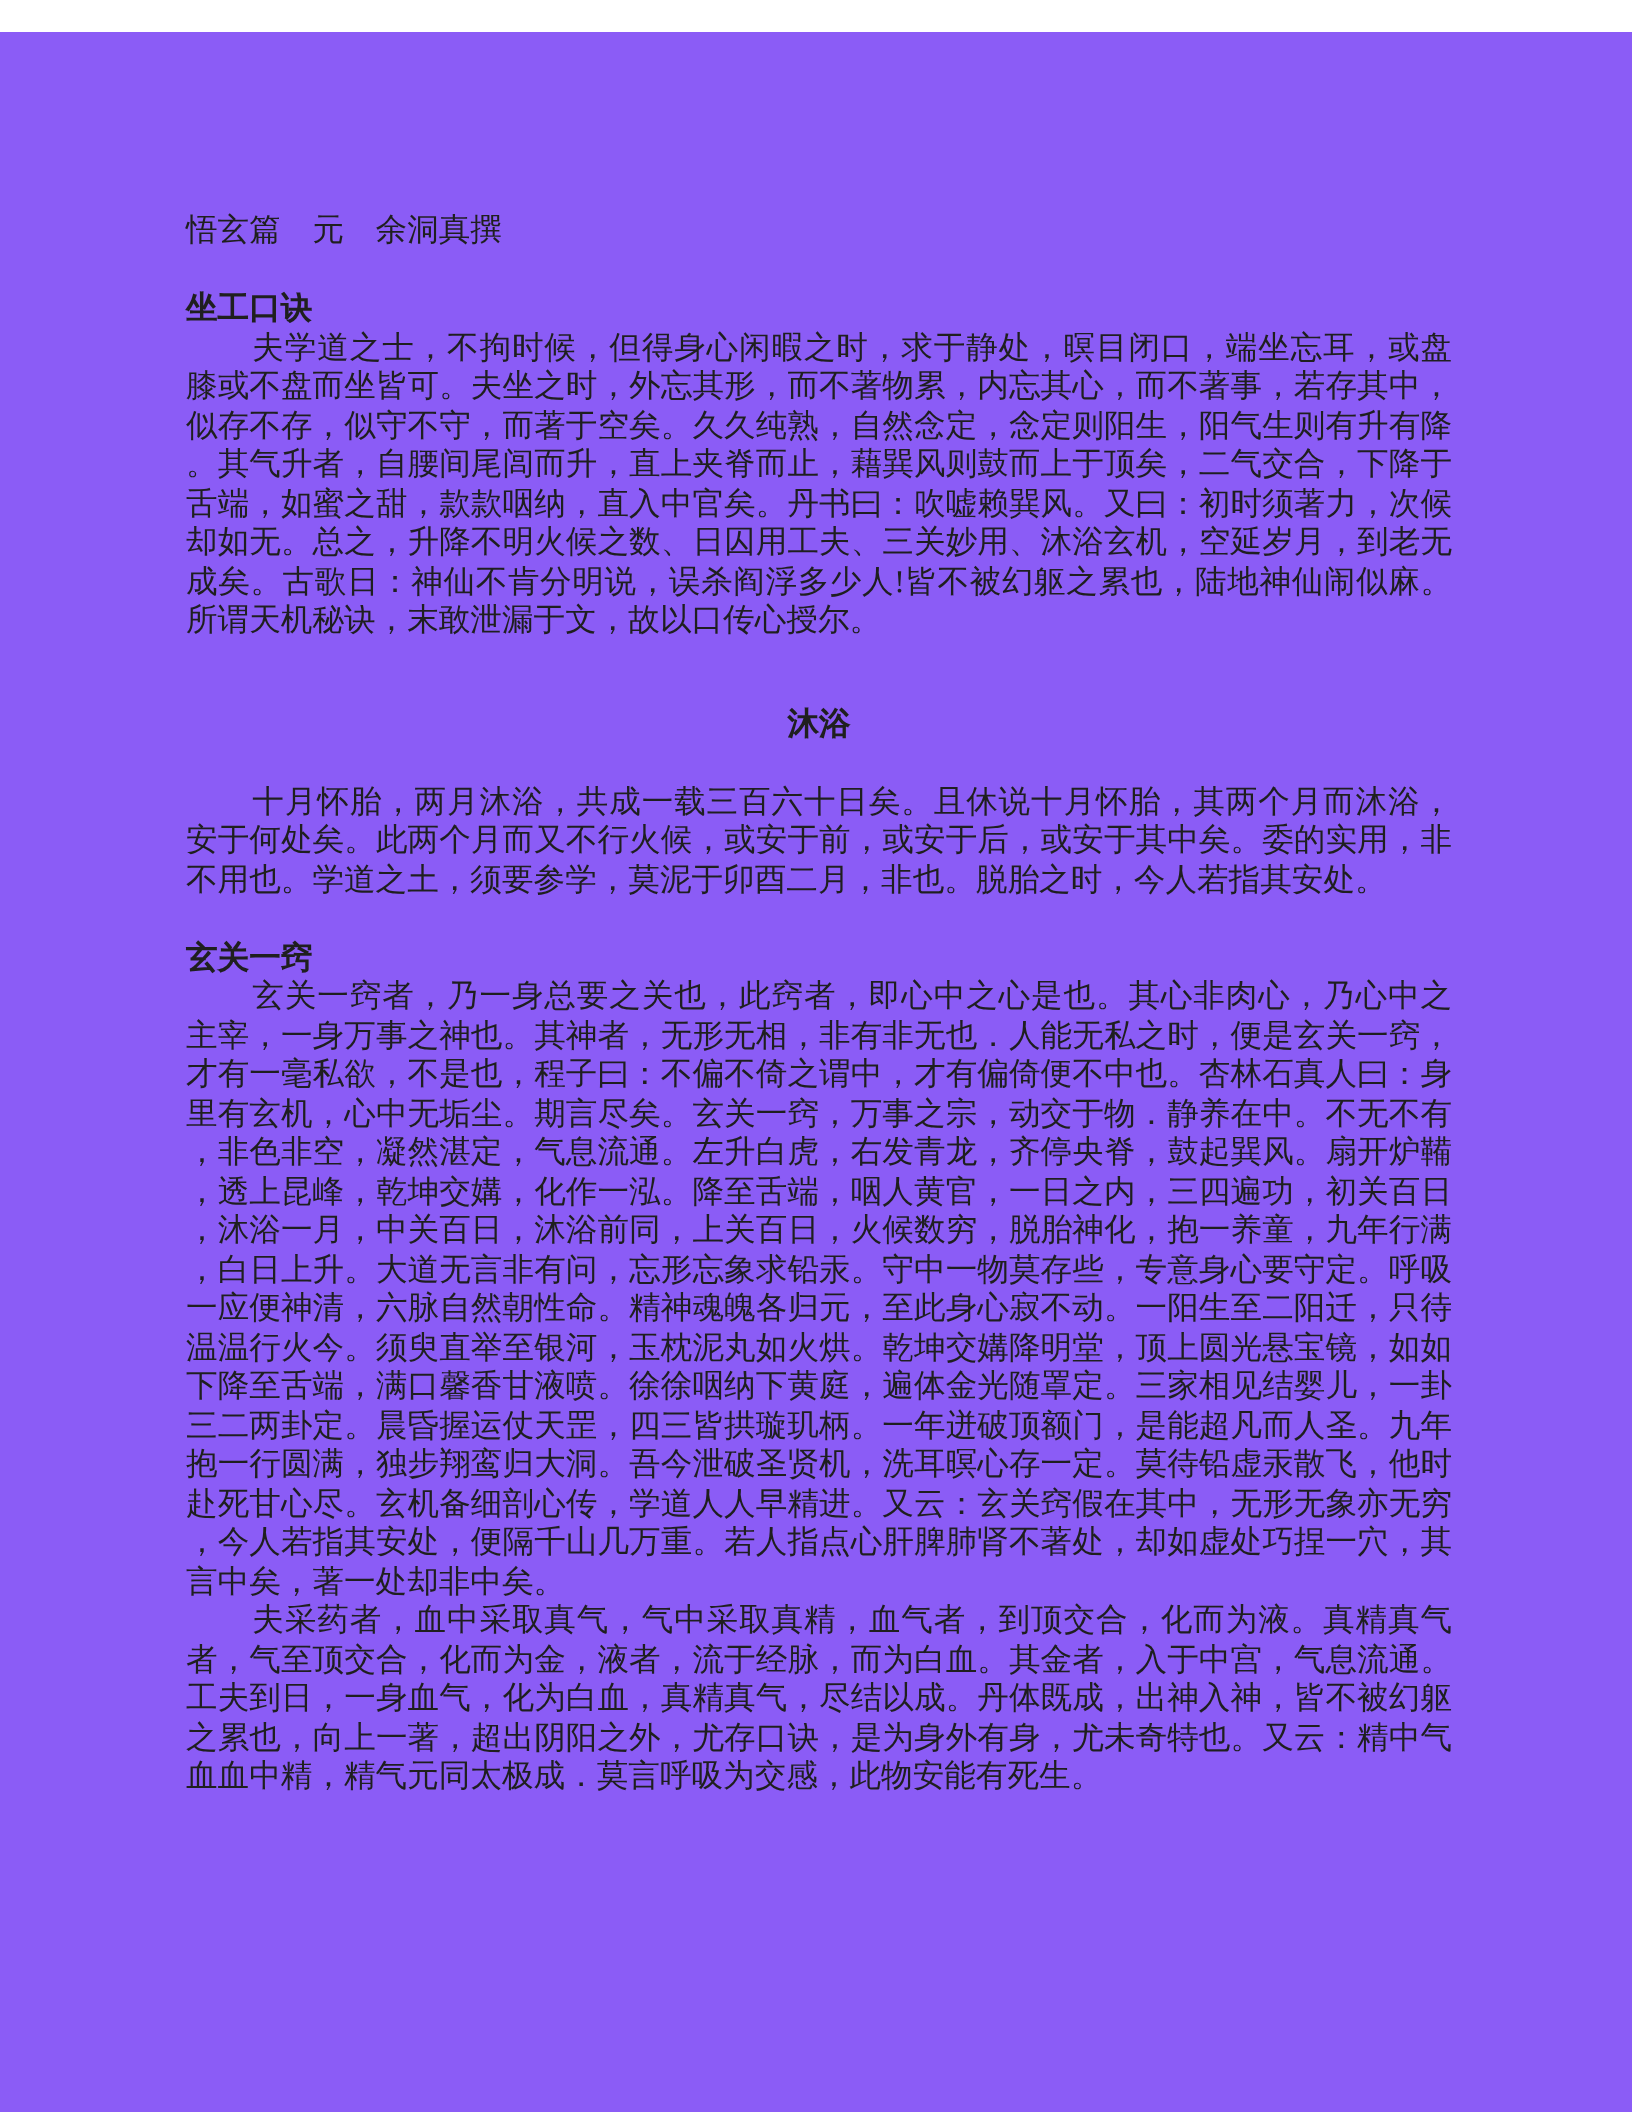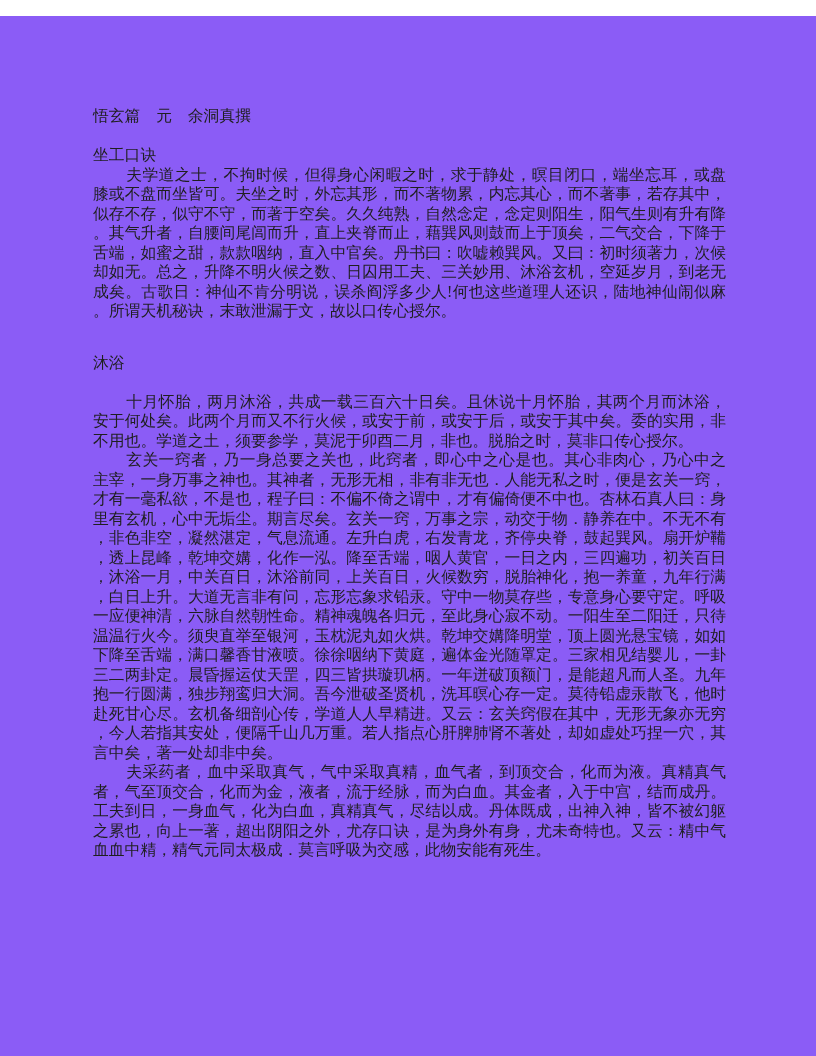--- a/index.html
+++ b/index.html
@@ -25,25 +25,26 @@
     line-height: 19.5px;
     color: #1f1f1f;
   }
   .doc-title {
     margin: 0;
     white-space: pre-wrap;
   }
   .sec-heading {
     margin: 19.5px 0 0 0;
     font-size: inherit;
-    font-weight: 400;
+    font-weight: 700;
     line-height: inherit;
   }
   .sec-heading.extra-before {
     margin-top: 32px;
+    text-align: center;
   }
   .sec-heading.gap-after {
     margin-bottom: 19.5px;
   }
   .sec-body {
     margin: 0;
     text-indent: 2.1em;
     text-align: justify;
     text-justify: inter-character;
     overflow-wrap: break-word;
@@ -51,20 +52,21 @@
   }
 </style>
 </head>
 <body>
 
 <div class="page">
   <div class="doc">
     <div class="doc-title">悟玄篇　元　余洞真撰</div>
     <div id="sections">
         <h2 class="sec-heading">坐工口诀</h2>
-        <p class="sec-body">夫学道之士，不拘时候，但得身心闲暇之时，求于静处，暝目闭口，端坐忘耳，或盘膝或不盘而坐皆可。夫坐之时，外忘其形，而不著物累，内忘其心，而不著事，若存其中，似存不存，似守不守，而著于空矣。久久纯熟，自然念定，念定则阳生，阳气生则有升有降。其气升者，自腰间尾闾而升，直上夹脊而止，藉巽风则鼓而上于顶矣，二气交合，下降于舌端，如蜜之甜，款款咽纳，直入中官矣。丹书曰：吹嘘赖巽风。又曰：初时须著力，次候却如无。总之，升降不明火候之数、日囚用工夫、三关妙用、沐浴玄机，空延岁月，到老无成矣。古歌日：神仙不肯分明说，误杀阎浮多少人!何也这些道理人还识，陆地神仙闹似麻。所谓天机秘诀，末敢泄漏于文，故以口传心授尔。</p>
+        <p class="sec-body">夫学道之士，不拘时候，但得身心闲暇之时，求于静处，暝目闭口，端坐忘耳，或盘膝或不盘而坐皆可。夫坐之时，外忘其形，而不著物累，内忘其心，而不著事，若存其中，似存不存，似守不守，而著于空矣。久久纯熟，自然念定，念定则阳生，阳气生则有升有降。其气升者，自腰间尾闾而升，直上夹脊而止，藉巽风则鼓而上于顶矣，二气交合，下降于舌端，如蜜之甜，款款咽纳，直入中官矣。丹书曰：吹嘘赖巽风。又曰：初时须著力，次候却如无。总之，升降不明火候之数、日囚用工夫、三关妙用、沐浴玄机，空延岁月，到老无成矣。古歌日：神仙不肯分明说，误杀阎浮多少人!皆不被幻躯之累也，陆地神仙闹似麻。所谓天机秘诀，末敢泄漏于文，故以口传心授尔。</p>
         <h2 class="sec-heading gap-after extra-before">沐浴</h2>
-        <p class="sec-body">十月怀胎，两月沐浴，共成一载三百六十日矣。且休说十月怀胎，其两个月而沐浴，安于何处矣。此两个月而又不行火候，或安于前，或安于后，或安于其中矣。委的实用，非不用也。学道之土，须要参学，莫泥于卯酉二月，非也。脱胎之时，莫非口传心授尔。</p>
+        <p class="sec-body">十月怀胎，两月沐浴，共成一载三百六十日矣。且休说十月怀胎，其两个月而沐浴，安于何处矣。此两个月而又不行火候，或安于前，或安于后，或安于其中矣。委的实用，非不用也。学道之土，须要参学，莫泥于卯酉二月，非也。脱胎之时，今人若指其安处。</p>
+        <h2 class="sec-heading">玄关一窍</h2>
         <p class="sec-body">玄关一窍者，乃一身总要之关也，此窍者，即心中之心是也。其心非肉心，乃心中之主宰，一身万事之神也。其神者，无形无相，非有非无也．人能无私之时，便是玄关一窍，才有一毫私欲，不是也，程子曰：不偏不倚之谓中，才有偏倚便不中也。杏林石真人曰：身里有玄机，心中无垢尘。期言尽矣。玄关一窍，万事之宗，动交于物．静养在中。不无不有，非色非空，凝然湛定，气息流通。左升白虎，右发青龙，齐停央脊，鼓起巽风。扇开炉鞴，透上昆峰，乾坤交媾，化作一泓。降至舌端，咽人黄官，一日之内，三四遍功，初关百日，沐浴一月，中关百日，沐浴前同，上关百日，火候数穷，脱胎神化，抱一养童，九年行满，白日上升。大道无言非有问，忘形忘象求铅汞。守中一物莫存些，专意身心要守定。呼吸一应便神清，六脉自然朝性命。精神魂魄各归元，至此身心寂不动。一阳生至二阳迁，只待温温行火今。须臾直举至银河，玉枕泥丸如火烘。乾坤交媾降明堂，顶上圆光悬宝镜，如如下降至舌端，满口馨香甘液喷。徐徐咽纳下黄庭，遍体金光随罩定。三家相见结婴儿，一卦三二两卦定。晨昏握运仗天罡，四三皆拱璇玑柄。一年迸破顶额门，是能超凡而人圣。九年抱一行圆满，独步翔鸾归大洞。吾今泄破圣贤机，洗耳暝心存一定。莫待铅虚汞散飞，他时赴死甘心尽。玄机备细剖心传，学道人人早精进。又云：玄关窍假在其中，无形无象亦无穷，今人若指其安处，便隔千山几万重。若人指点心肝脾肺肾不著处，却如虚处巧捏一穴，其言中矣，著一处却非中矣。</p>
-        <p class="sec-body">夫采药者，血中采取真气，气中采取真精，血气者，到顶交合，化而为液。真精真气者，气至顶交合，化而为金，液者，流于经脉，而为白血。其金者，入于中宫，结而成丹。工夫到日，一身血气，化为白血，真精真气，尽结以成。丹体既成，出神入神，皆不被幻躯之累也，向上一著，超出阴阳之外，尤存口诀，是为身外有身，尤未奇特也。又云：精中气血血中精，精气元同太极成．莫言呼吸为交感，此物安能有死生。</p>
+        <p class="sec-body">夫采药者，血中采取真气，气中采取真精，血气者，到顶交合，化而为液。真精真气者，气至顶交合，化而为金，液者，流于经脉，而为白血。其金者，入于中宫，气息流通。工夫到日，一身血气，化为白血，真精真气，尽结以成。丹体既成，出神入神，皆不被幻躯之累也，向上一著，超出阴阳之外，尤存口诀，是为身外有身，尤未奇特也。又云：精中气血血中精，精气元同太极成．莫言呼吸为交感，此物安能有死生。</p>
       </div>
   </div>
 </div>
 
 </body></html>

